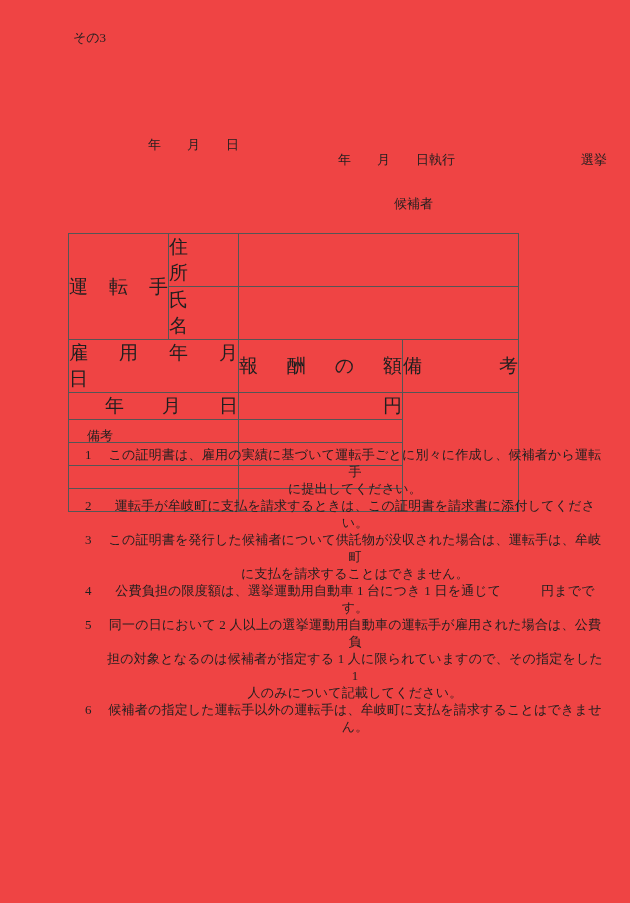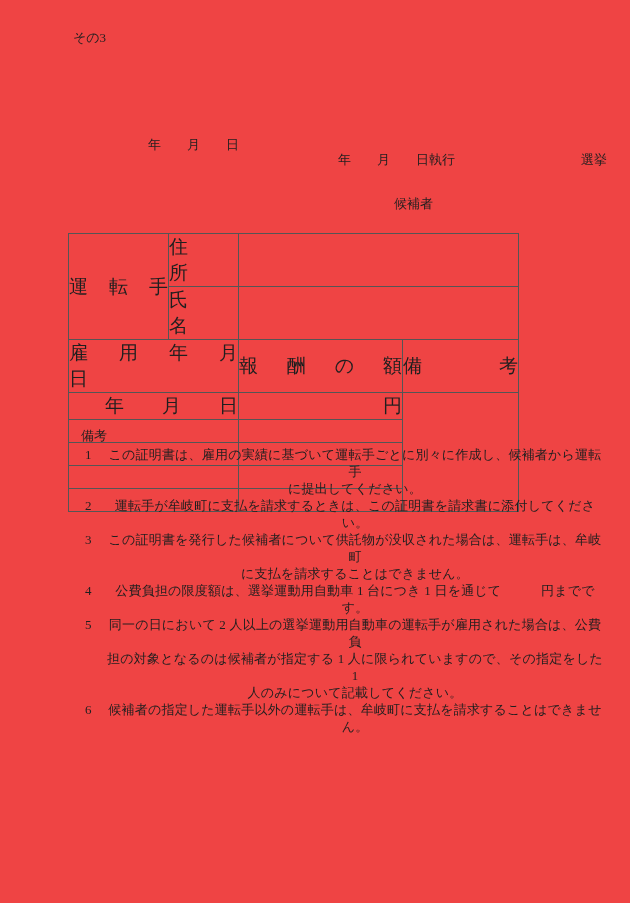--- a/index.html
+++ b/index.html
@@ -36,21 +36,21 @@
   .jc{text-align:justify;text-align-last:justify;}
   td.driver{padding:0 8px 0 20px;}
   td.sublabel{padding:0 3px 0 7px;font-family:Liberation Serif, serif;}
   td.emp-head{padding:0 10px 0 35px;}
   td.pay-head{padding:0 26px;}
   td.rem-head{padding:0 15px 0 20px;}
   td.date-cell{text-align:right;padding-right:5px;}
   td.yen-cell{text-align:right;padding-right:8px;}
 
   .notes{position:absolute;left:70px;top:427px;width:535px;}
-  .notes-heading{margin:0 0 1px 11px;}
+  .notes-heading{margin:0 0 1px 17px;}
   .note{display:flex;margin-left:15px;line-height:17px;letter-spacing:0.2px;}
   .note-num{flex:0 0 20px;}
   .note-text{white-space:pre-wrap;text-align:center;}
 </style>
 </head>
 <body>
 
 <div class="page">
 
   <div class="abs tag">その3</div>

